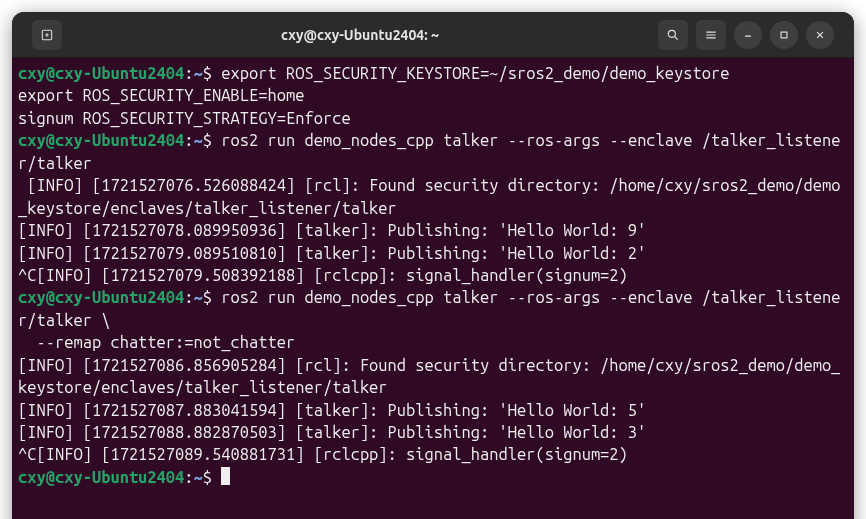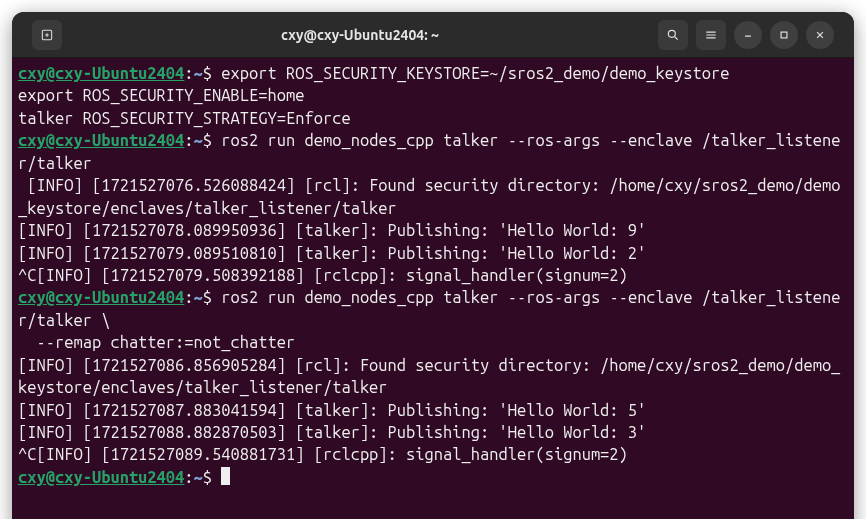--- a/index.html
+++ b/index.html
@@ -55,21 +55,21 @@
     background: #300a24;
     color: #efefef;
     font-size: 16.5px;
     line-height: 1.36;
     white-space: pre-wrap;
     word-break: break-all;
     font-family: "Ubuntu Mono", "DejaVu Sans Mono", Consolas, monospace;
     position: relative;
     min-height: 450px;
   }
-  .user { color: #26a269; font-weight: bold; text-decoration: underline; }
+  .user { color: #26a269; font-weight: bold; }
   .tilde { color: #7aa0d4; font-weight: bold; }
   .cursor {
     display: inline-block;
     width: 9px; height: 18px;
     background: #efefef;
     vertical-align: -2px;
   }
 </style>
 </head>
 <body>
@@ -115,21 +115,21 @@
         <svg viewBox="0 0 24 24">
             <line x1="7" y1="7" x2="17" y2="17"></line>
             <line x1="17" y1="7" x2="7" y2="17"></line>
           </svg>
       </div>
     </div>
   </div>
 
   <div class="terminal"><span class="user">cxy@cxy-Ubuntu2404</span><span>:</span><span class="tilde">~</span><span>$</span> <span>export ROS_SECURITY_KEYSTORE=~/sros2_demo/demo_keystore</span>
 <span>export ROS_SECURITY_ENABLE=home</span>
-<span>talker ROS_SECURITY_STRATEGY=Enforce</span>
+<span>signum ROS_SECURITY_STRATEGY=Enforce</span>
 <span class="user">cxy@cxy-Ubuntu2404</span><span>:</span><span class="tilde">~</span><span>$</span> <span>ros2 run demo_nodes_cpp talker --ros-args --enclave /talker_listener/talker</span>
 <span> [INFO] [1721527076.526088424] [rcl]: Found security directory: /home/cxy/sros2_demo/demo_keystore/enclaves/talker_listener/talker</span>
 <span>[INFO] [1721527078.089950936] [talker]: Publishing: 'Hello World: 9'</span>
 <span>[INFO] [1721527079.089510810] [talker]: Publishing: 'Hello World: 2'</span>
 <span>^C[INFO] [1721527079.508392188] [rclcpp]: signal_handler(signum=2)</span>
 <span class="user">cxy@cxy-Ubuntu2404</span><span>:</span><span class="tilde">~</span><span>$</span> <span>ros2 run demo_nodes_cpp talker --ros-args --enclave /talker_listener/talker \</span>
 <span>  --remap chatter:=not_chatter</span>
 <span>[INFO] [1721527086.856905284] [rcl]: Found security directory: /home/cxy/sros2_demo/demo_keystore/enclaves/talker_listener/talker</span>
 <span>[INFO] [1721527087.883041594] [talker]: Publishing: 'Hello World: 5'</span>
 <span>[INFO] [1721527088.882870503] [talker]: Publishing: 'Hello World: 3'</span>

